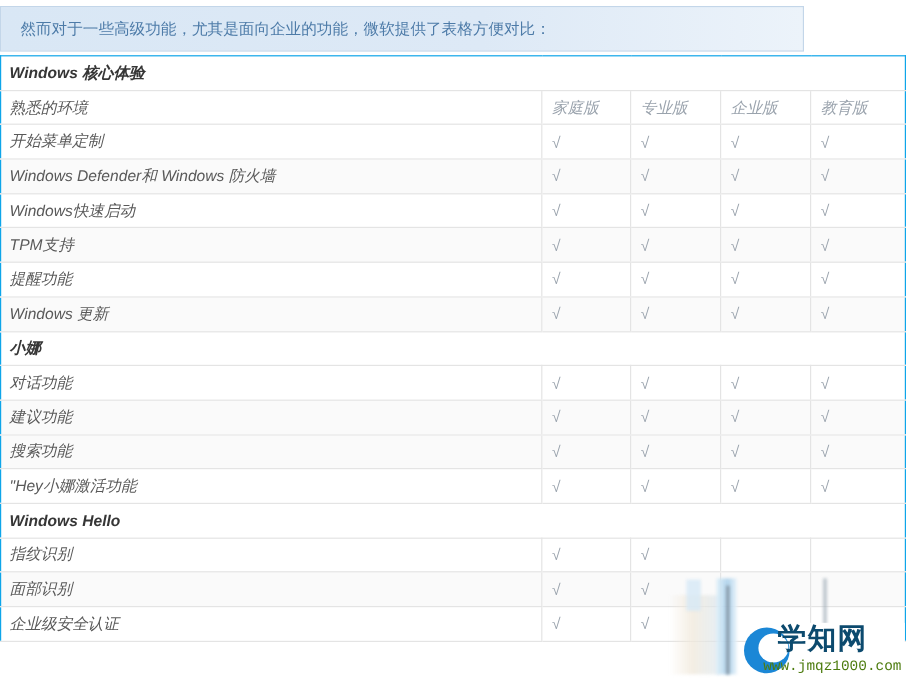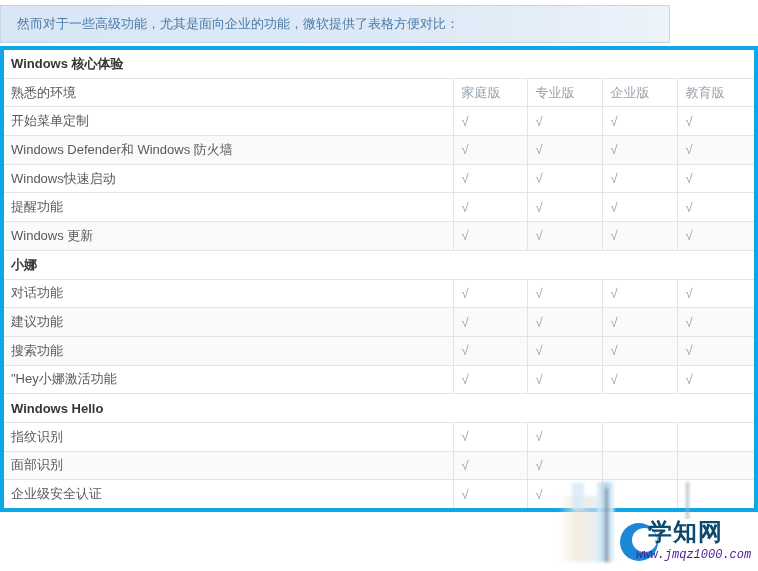--- a/index.html
+++ b/index.html
@@ -13,21 +13,22 @@
     box-sizing:border-box;
     background:linear-gradient(90deg,#d9e7f5 0%,#dde9f6 60%,#ecf3fa 100%);
     border:1px solid #c3d6e9;
     color:#4d7ba8; font-size:13px; line-height:36px; padding-left:16px;
     white-space:nowrap;
   }
   
   table.cmp {
     position:absolute; left:0; top:46px; width:754px;
     border-collapse:collapse; table-layout:fixed;
-    border:4px solid #0ea5e9;
+    border:1px solid #0ea5e9;
+    font-style:italic;
   }
   table.cmp td {
     height:27.7px; box-sizing:content-box;
     font-size:13px; color:#595959;
     padding:0 2px 0 7px;
     border-bottom:1px solid #e4e4e4;
     overflow:hidden; white-space:nowrap;
     vertical-align:middle;
   }
   table.cmp td.val {
@@ -63,21 +64,21 @@
     border-radius:50%; background:#fff;
   }
   .wm-name {
     position:absolute; left:22px; top:-3px; z-index:2;
     font-size:24px; font-weight:bold; color:#0c4a6e; letter-spacing:1px;
     white-space:nowrap;
   }
   .wm-url {
     position:absolute; left:10px; top:29px; z-index:2;
     font-family:"Liberation Mono","DejaVu Sans Mono",monospace;
-    font-size:12px; color:#4c1d95; white-space:nowrap;font-style:italic;
+    font-size:12px; color:#4d7c0f; white-space:nowrap;
   }
 </style>
 </head>
 <body>
 
 <div class="page">
 
   <div class="intro-banner">然而对于一些高级功能，尤其是面向企业的功能，微软提供了表格方便对比：</div>
 
   <table class="cmp">
@@ -113,20 +114,27 @@
           <td class="val">√</td>
           <td class="val">√</td>
         </tr>
         <tr class="feature-row">
           <td>Windows快速启动</td>
           <td class="val">√</td>
           <td class="val">√</td>
           <td class="val">√</td>
           <td class="val">√</td>
         </tr>
+        <tr class="feature-row alt">
+          <td>TPM支持</td>
+          <td class="val">√</td>
+          <td class="val">√</td>
+          <td class="val">√</td>
+          <td class="val">√</td>
+        </tr>
         <tr class="feature-row">
           <td>提醒功能</td>
           <td class="val">√</td>
           <td class="val">√</td>
           <td class="val">√</td>
           <td class="val">√</td>
         </tr>
         <tr class="feature-row alt">
           <td>Windows 更新</td>
           <td class="val">√</td>

